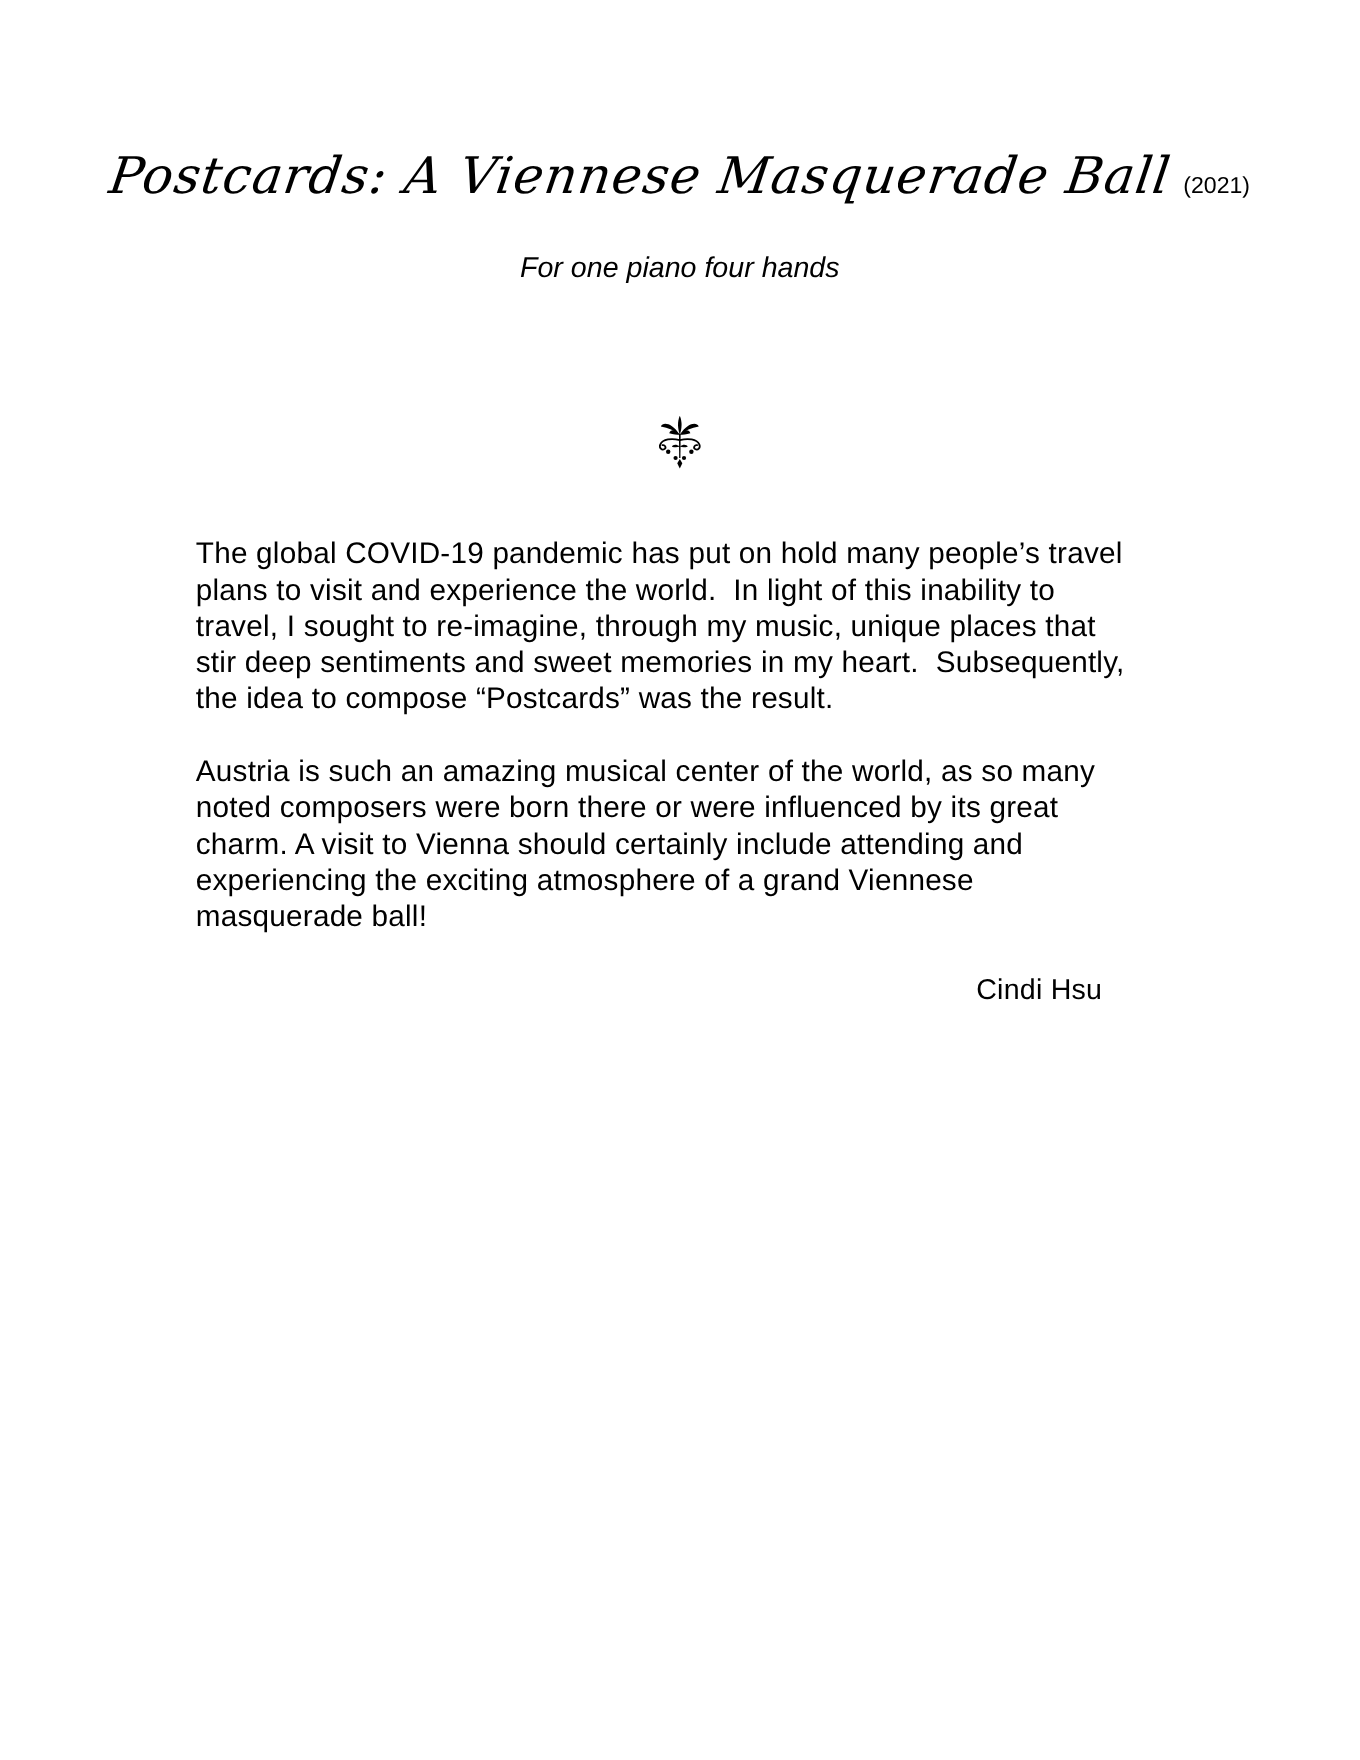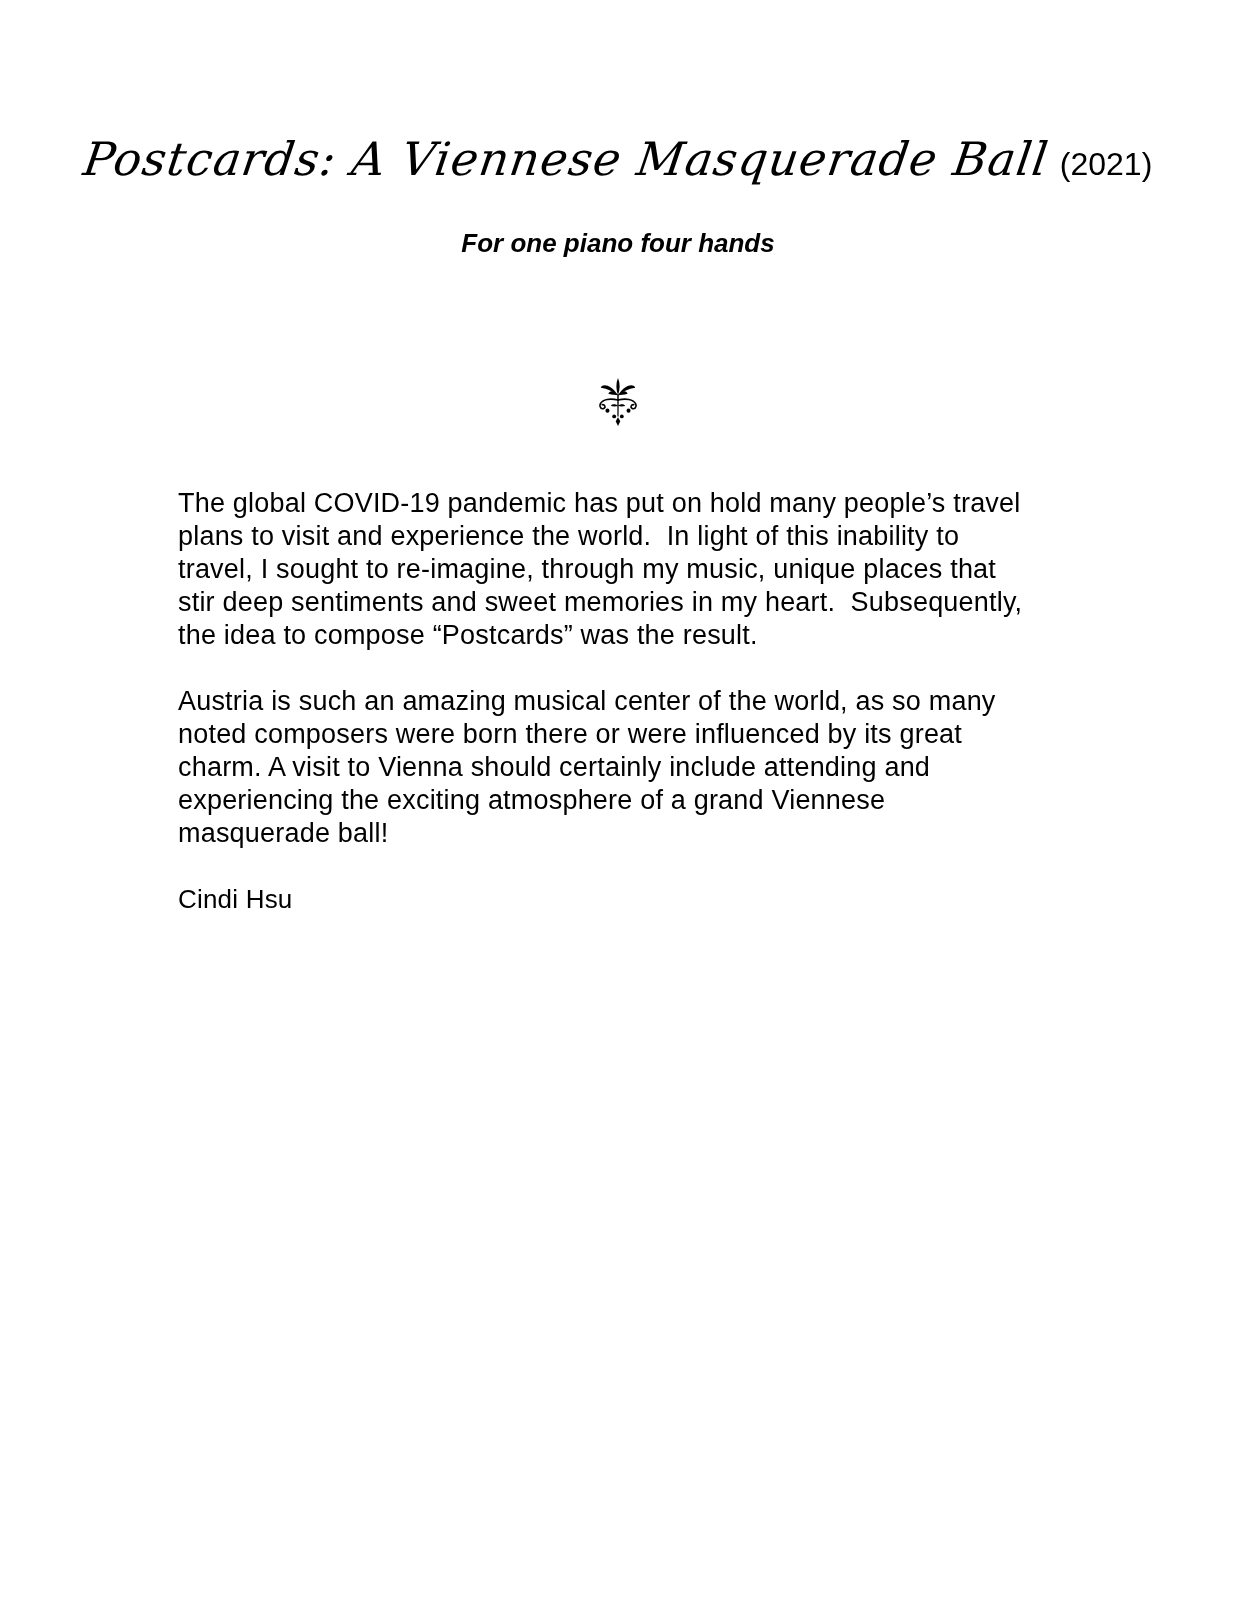--- a/index.html
+++ b/index.html
@@ -29,32 +29,31 @@
     font-family: "DejaVu Serif", serif;
     font-style: italic;
     font-weight: 400;
     font-size: 46px;
     letter-spacing: 1px;
     transform: skewX(-8deg);
   }
   .title-year {
     font-family: "Liberation Sans", sans-serif;
     font-style: normal;
-    font-size: 32px;
+    font-size: 21px;
     margin-left: 12px;
   }
   .subtitle {
     position: absolute;
     top: 228px;
     left: 0;
     width: 100%;
     text-align: center;
     font-style: italic;
     font-size: 26px;
-    font-weight: bold;
   }
   .ornament {
     position: absolute;
     top: 376px;
     left: 0;
     width: 100%;
     text-align: center;
   }
   .ornament svg {
     display: inline-block;
@@ -67,20 +66,21 @@
     font-size: 27px;
     line-height: 33px;
     letter-spacing: 0.2px;
   }
   .para {
     margin: 0 0 33px 0;
     white-space: pre-wrap;
   }
   .signature {
     margin-top: 33px;
+    text-align: right;
     padding-right: 38px;
     font-size: 26px;
   }
 </style>
 </head>
 <body>
 
 <div class="page">
 
   <div class="title-line">

